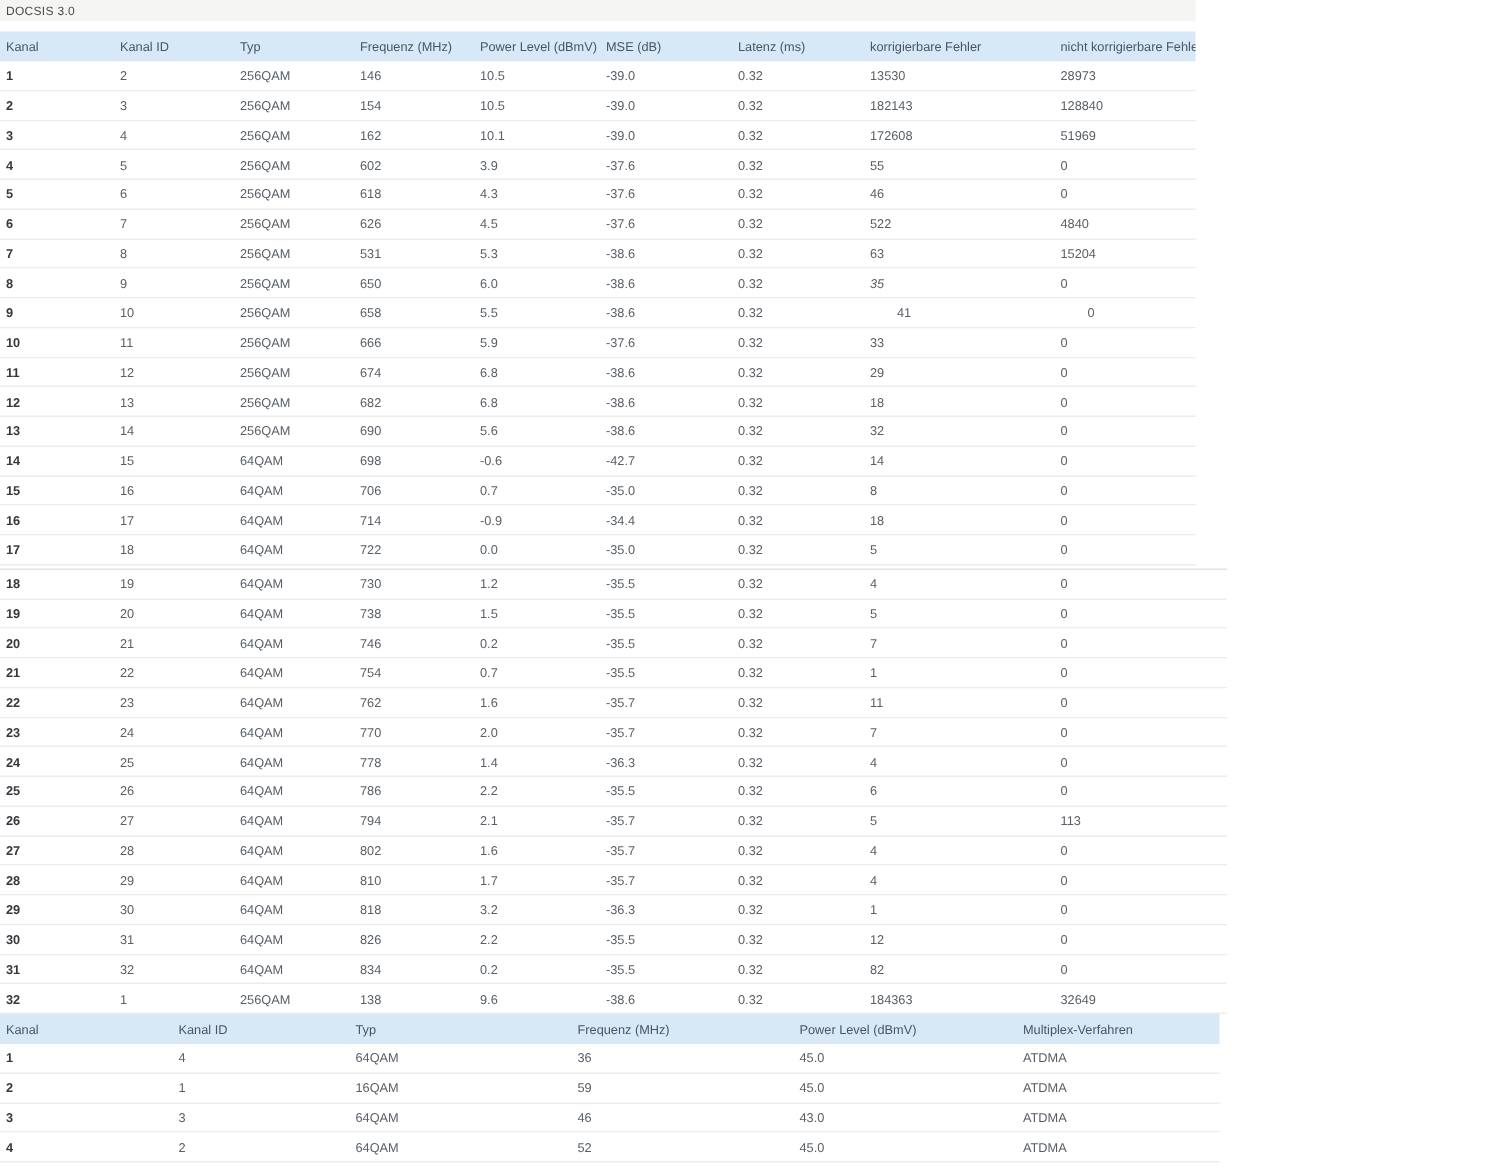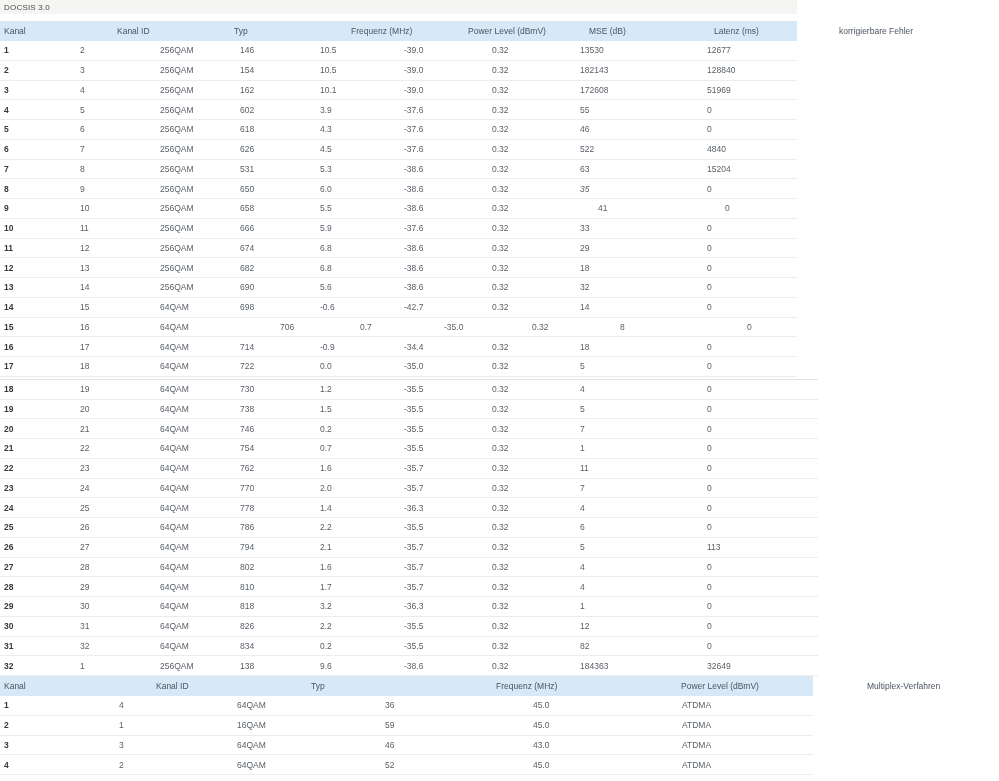--- a/index.html
+++ b/index.html
@@ -4,21 +4,21 @@
 <style>
   html,body{margin:0;padding:0;background:#fff;}
   body{width:999px;height:781px;overflow:hidden;font-family:"Liberation Sans",sans-serif;}
   .titlebar{
     width:797px;height:14px;background:#f5f5f3;
     display:flex;align-items:center;box-sizing:border-box;padding-left:4px;
     font-size:8px;color:#4a4a4a;letter-spacing:.2px;
   }
   .spacer{height:7px;}
   .thead{
-    display:flex;height:20px;background:#d7e8f6;align-items:center;gap:37px;
+    display:flex;height:20px;background:#d7e8f6;align-items:center;
   }
   .thead .cell{color:#4b5560;font-size:8.5px;}
   .row{
     display:flex;height:19.75px;align-items:center;
     border-bottom:1px solid #ececec;box-sizing:border-box;background:#fff;
   }
   .cell{
     flex:none;box-sizing:border-box;padding-left:4px;
     font-size:8.5px;color:#585f66;white-space:nowrap;overflow:hidden;
   }
@@ -50,21 +50,21 @@
   <div class="w797">
       <div class="row">
         <div class="cell" style="width: 76px;">1</div>
         <div class="cell" style="width: 80px;">2</div>
         <div class="cell" style="width: 80px;">256QAM</div>
         <div class="cell" style="width: 80px;">146</div>
         <div class="cell" style="width: 84px;">10.5</div>
         <div class="cell" style="width: 88px;">-39.0</div>
         <div class="cell" style="width: 88px;">0.32</div>
         <div class="cell" style="width: 127px;">13530</div>
-        <div class="cell" style="width: 94px;">12677</div>
+        <div class="cell" style="width: 94px;">28973</div>
       </div>
       <div class="row">
         <div class="cell" style="width: 76px;">2</div>
         <div class="cell" style="width: 80px;">3</div>
         <div class="cell" style="width: 80px;">256QAM</div>
         <div class="cell" style="width: 80px;">154</div>
         <div class="cell" style="width: 84px;">10.5</div>
         <div class="cell" style="width: 88px;">-39.0</div>
         <div class="cell" style="width: 88px;">0.32</div>
         <div class="cell" style="width: 127px;">182143</div>
@@ -199,21 +199,21 @@
         <div class="cell" style="width: 84px;">-0.6</div>
         <div class="cell" style="width: 88px;">-42.7</div>
         <div class="cell" style="width: 88px;">0.32</div>
         <div class="cell" style="width: 127px;">14</div>
         <div class="cell" style="width: 94px;">0</div>
       </div>
       <div class="row">
         <div class="cell" style="width: 76px;">15</div>
         <div class="cell" style="width: 80px;">16</div>
         <div class="cell" style="width: 80px;">64QAM</div>
-        <div class="cell" style="width: 80px; margin-left: 40px;">706</div>
+        <div class="cell" style="width: 80px;">706</div>
         <div class="cell" style="width: 84px;">0.7</div>
         <div class="cell" style="width: 88px;">-35.0</div>
         <div class="cell" style="width: 88px;">0.32</div>
         <div class="cell" style="width: 127px;">8</div>
         <div class="cell" style="width: 94px;">0</div>
       </div>
       <div class="row">
         <div class="cell" style="width: 76px;">16</div>
         <div class="cell" style="width: 80px;">17</div>
         <div class="cell" style="width: 80px;">64QAM</div>

